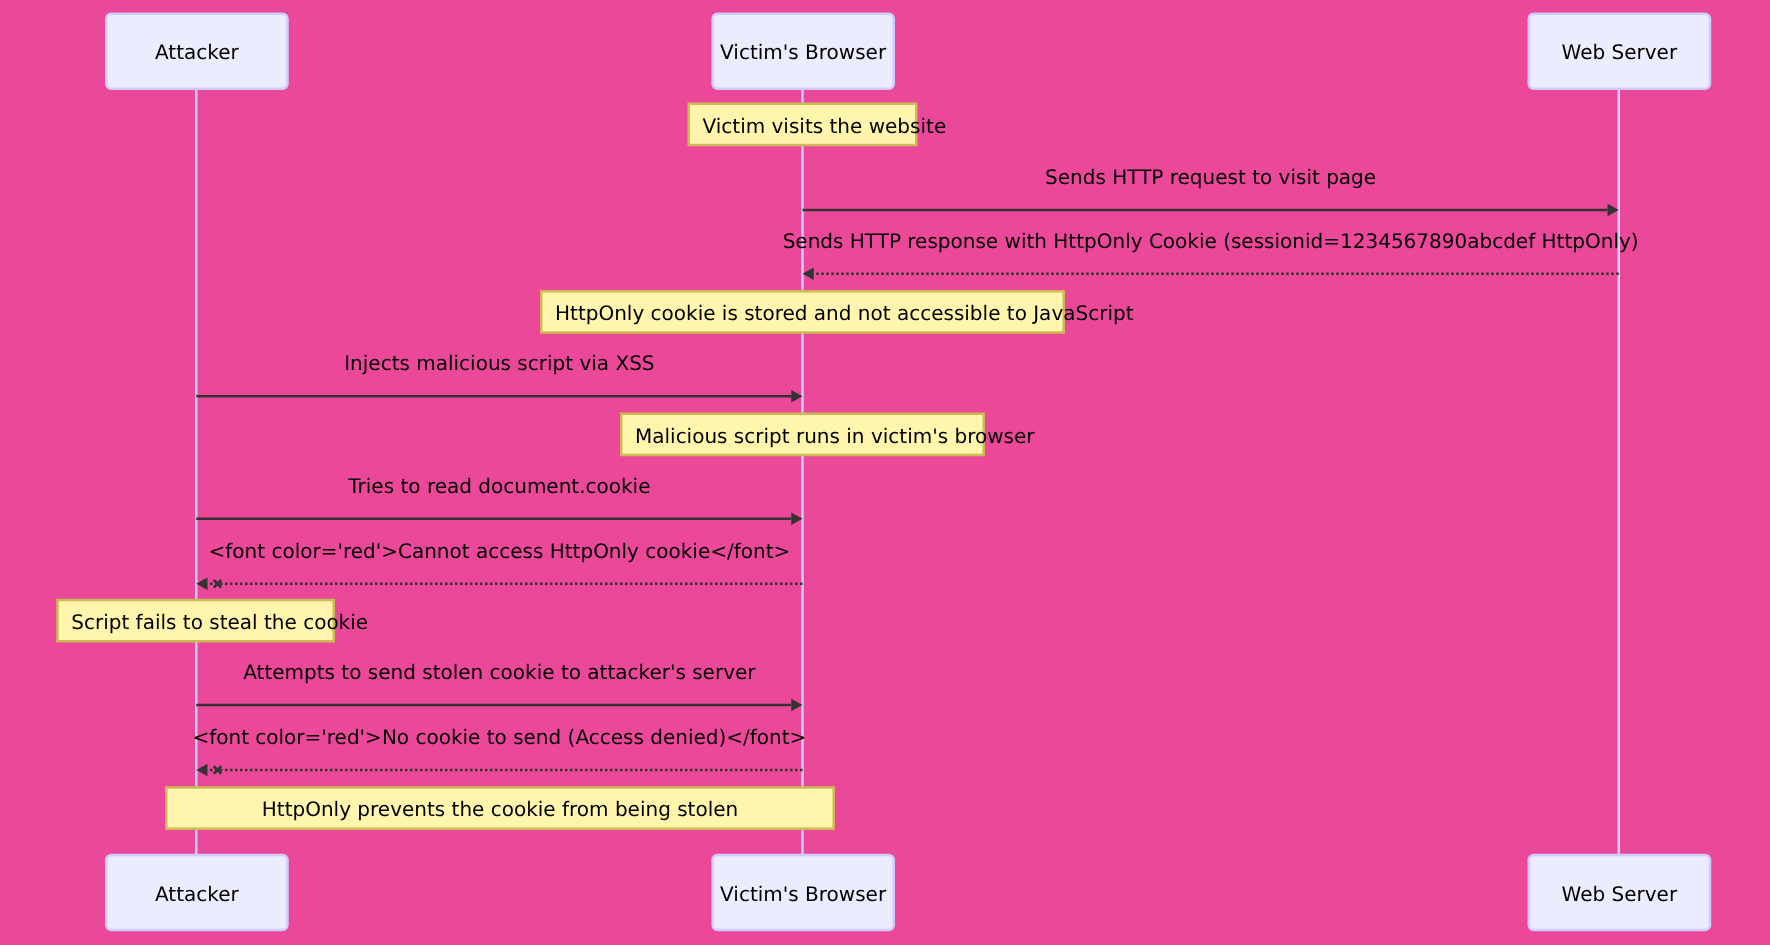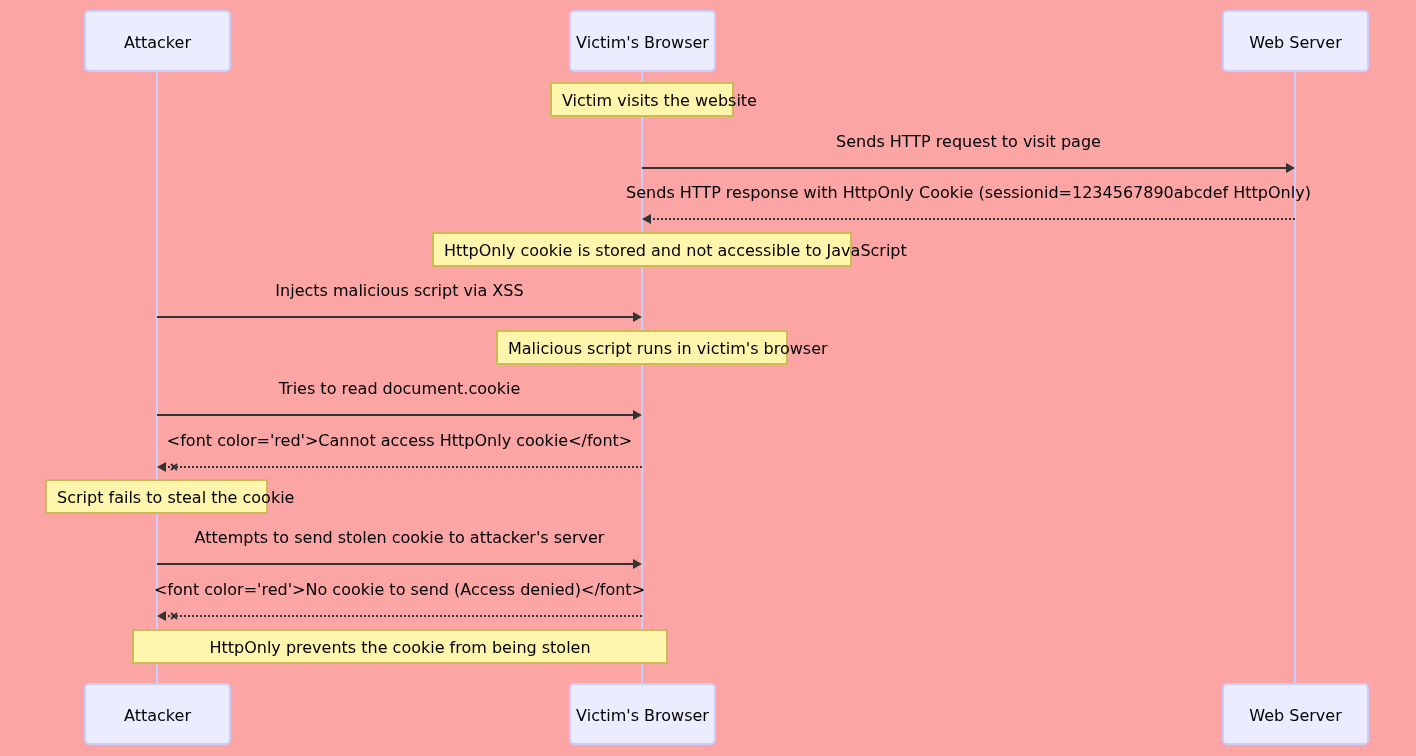--- a/index.html
+++ b/index.html
@@ -7,21 +7,21 @@
     padding: 0;
     background: #ffffff;
   }
   body {
     font-family: "DejaVu Sans", "Liberation Sans", sans-serif;
   }
   #diagram-root {
     position: relative;
     width: 1416px;
     height: 756px;
-    background: #fca5a5;
+    background: #ec4899;
     overflow: hidden;
   }
   svg.seq {
     display: block;
     width: 1416px;
     height: 756px;
   }
   .actor-box {
     fill: #ECECFF;
     stroke: #CCCCFF;

